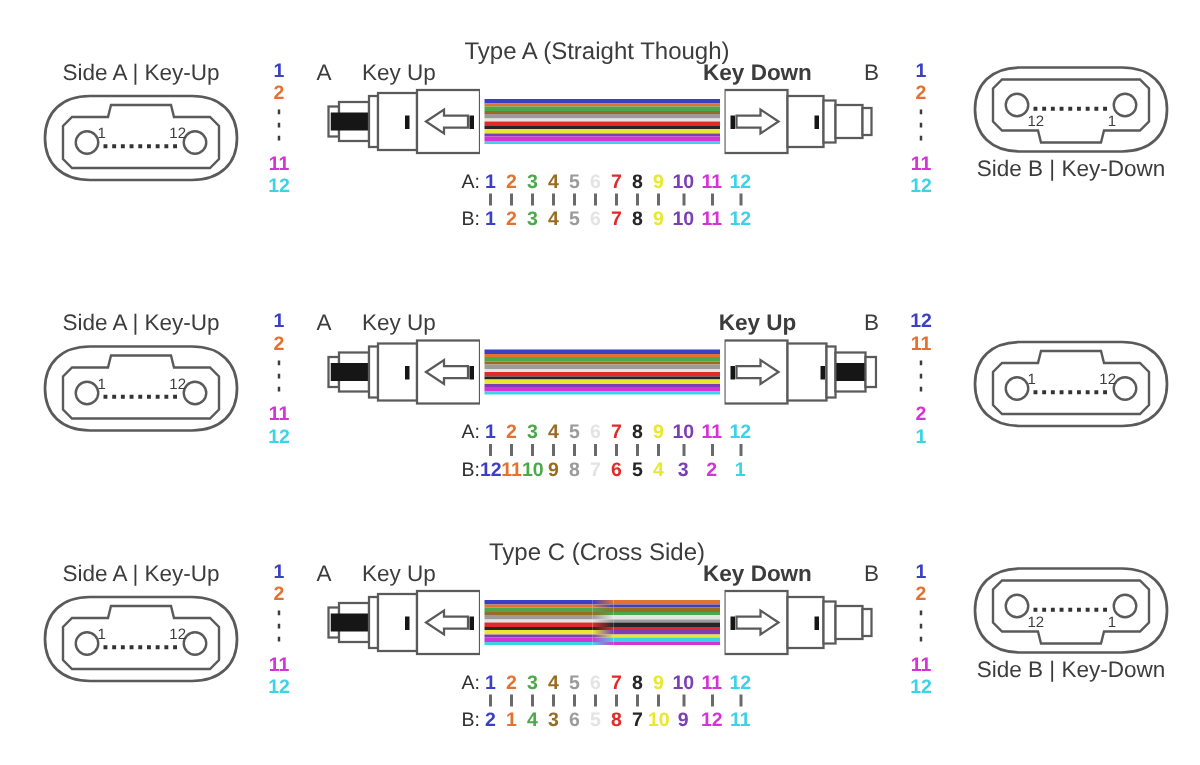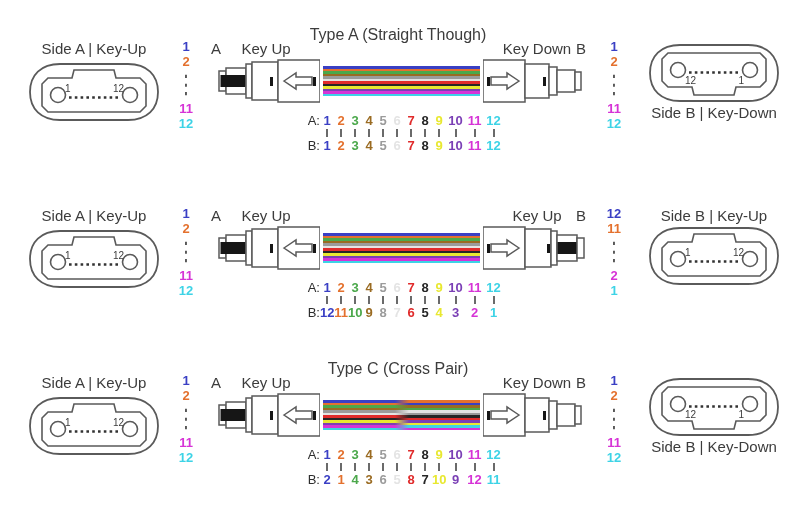--- a/index.html
+++ b/index.html
@@ -9,21 +9,21 @@
   .title{position:absolute;left:248px;top:14px;width:300px;text-align:center;
          font-size:16px;color:#3c3c3c;}
   .lbl{position:absolute;font-size:15px;color:#3c3c3c;text-align:center;width:132px;}
   .side-a-label{left:28px;top:28px;}
   .side-b-label{left:648px;}
   .label-above .side-b-label{top:28px;}
   .label-below .side-b-label{top:92px;}
   .hdr{position:absolute;top:28px;font-size:15px;color:#3c3c3c;text-align:center;}
   .hdr-a{left:204px;width:24px;}
   .hdr-keyleft{left:230px;width:72px;}
-  .hdr-keyright{left:498px;width:78px;}
+  .hdr-keyright{left:466px;width:78px;font-weight:bold;}
   .hdr-b{left:569px;width:24px;}
   .conn{position:absolute;width:132px;height:60px;}
   .conn-left{left:28px;top:50px;}
   .label-above .conn-right{left:648px;top:47px;}
   .label-below .conn-right{left:648px;top:31px;}
   .plug{position:absolute;top:46px;width:102px;height:46px;}
   .plug-left{left:218px;}
   .plug-right{left:483px;}
   .ribbon{position:absolute;left:323px;top:54px;width:157px;height:30px;display:flex;}
   .rcol{display:flex;flex-direction:column;height:100%;}
@@ -283,21 +283,20 @@
 
     <svg class="conn conn-right" viewBox="0 0 132 60">
       <path d="M 32,2 H 100 C 119,2 130,13 130,30 C 130,47 119,58 100,58 H 32 C 13,58 2,47 2,30 C 2,13 13,2 32,2 Z" fill="#fff" stroke="#5a5a5a" stroke-width="1.8"></path>
       <path d="M 20,16 L 44,16 L 46,8 L 86,8 L 88,16 L 112,16 L 118,22 L 118,44 L 112,50 L 20,50 L 14,44 L 14,22 Z" fill="#fff" stroke="#5a5a5a" stroke-width="1.6"></path>
       <circle cx="30" cy="33" r="7.5" fill="#fff" stroke="#5a5a5a" stroke-width="1.6"></circle>
       <circle cx="102" cy="33" r="7.5" fill="#fff" stroke="#5a5a5a" stroke-width="1.6"></circle>
       <line x1="41" y1="35.5" x2="92" y2="35.5" stroke="#333" stroke-width="2.6" stroke-dasharray="2.6 3.2"></line>
       <text x="37" y="30" font-size="10" fill="#3c3c3c">1</text>
       <text x="96" y="30" font-size="10" fill="#3c3c3c" text-anchor="end">12</text>
     </svg>
-    <div class="lbl side-b-label">Side B | Key-Up</div>
 
     <div class="map">
       <div class="maprow row-a">
           <span class="pfx">A:</span>
           <span class="cell w1" style="color: rgb(58, 63, 196);">1</span>
           <span class="cell w1" style="color: rgb(228, 113, 46);">2</span>
           <span class="cell w1" style="color: rgb(75, 168, 75);">3</span>
           <span class="cell w1" style="color: rgb(154, 107, 34);">4</span>
           <span class="cell w1" style="color: rgb(155, 155, 155);">5</span>
           <span class="cell w1" style="color: rgb(228, 228, 228);">6</span>
@@ -359,21 +358,21 @@
           <span class="cell w1" style="color: rgb(38, 38, 38);">5</span>
           <span class="cell w1" style="color: rgb(232, 232, 48);">4</span>
           <span class="cell w2" style="color: rgb(122, 63, 181);">3</span>
           <span class="cell w2" style="color: rgb(214, 51, 214);">2</span>
           <span class="cell w2" style="color: rgb(61, 211, 230);">1</span>
         </div>
     </div>
   </div>
 
   <div class="section label-below" style="top:346px">
-    <div class="title">Type C (Cross Pair)</div>
+    <div class="title">Type C (Cross Side)</div>
     <div class="lbl side-a-label">Side A | Key-Up</div>
 
     <svg class="conn conn-left" viewBox="0 0 132 60">
       <path d="M 32,2 H 100 C 119,2 130,13 130,30 C 130,47 119,58 100,58 H 32 C 13,58 2,47 2,30 C 2,13 13,2 32,2 Z" fill="#fff" stroke="#5a5a5a" stroke-width="1.8"></path>
       <path d="M 20,16 L 44,16 L 46,8 L 86,8 L 88,16 L 112,16 L 118,22 L 118,44 L 112,50 L 20,50 L 14,44 L 14,22 Z" fill="#fff" stroke="#5a5a5a" stroke-width="1.6"></path>
       <circle cx="30" cy="33" r="7.5" fill="#fff" stroke="#5a5a5a" stroke-width="1.6"></circle>
       <circle cx="102" cy="33" r="7.5" fill="#fff" stroke="#5a5a5a" stroke-width="1.6"></circle>
       <line x1="41" y1="35.5" x2="92" y2="35.5" stroke="#333" stroke-width="2.6" stroke-dasharray="2.6 3.2"></line>
       <text x="37" y="30" font-size="10" fill="#3c3c3c">1</text>
       <text x="96" y="30" font-size="10" fill="#3c3c3c" text-anchor="end">12</text>

